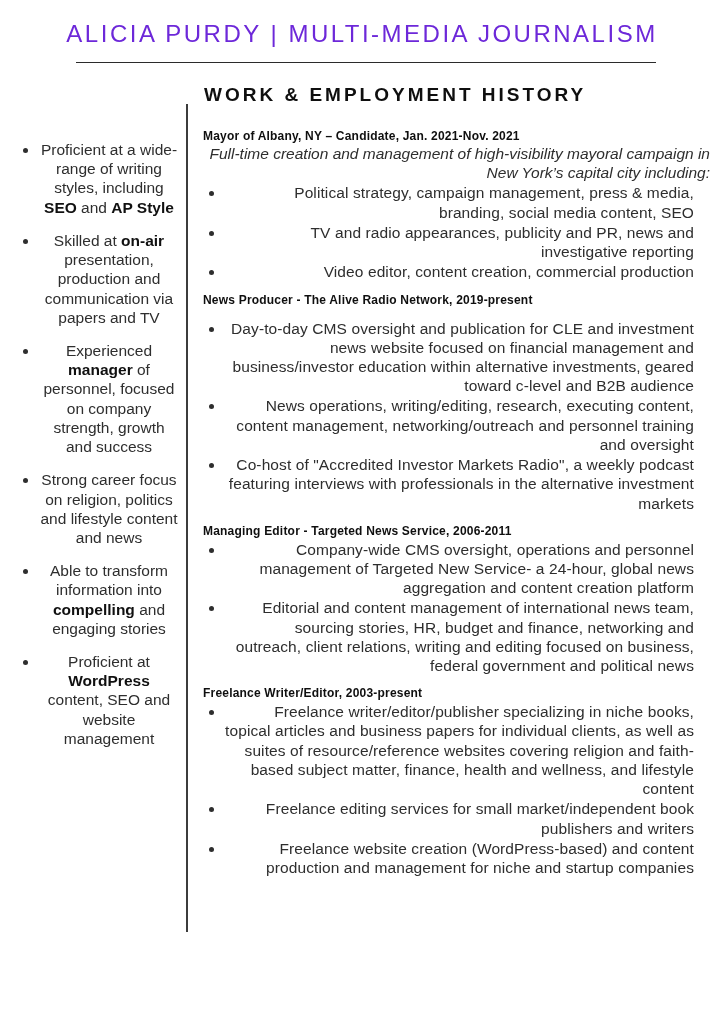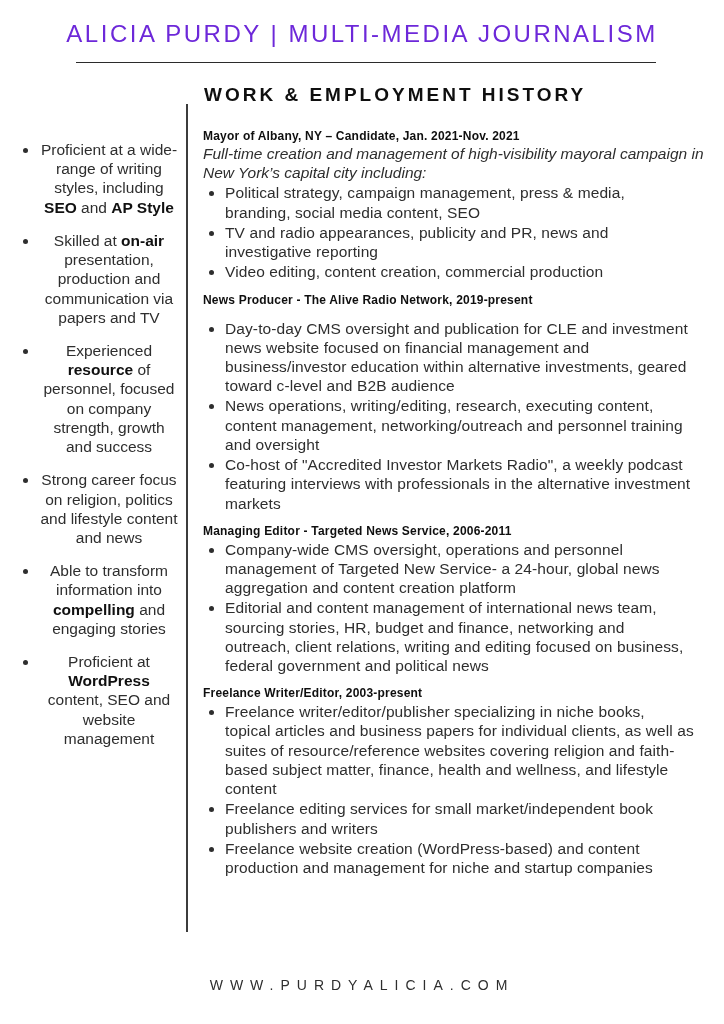--- a/index.html
+++ b/index.html
@@ -48,24 +48,24 @@
     background:#3c3c3c;
   }
   
   .work-col{position:absolute;left:203px;top:129px;width:507px;}
   .job{margin:0 0 11px 0;}
   .job-title{
     margin:0;font-size:12px;font-weight:700;color:#0f0f0f;
     line-height:1.25;letter-spacing:0.2px;
   }
   .job-subtitle{
-    margin:0;font-style:italic;font-size:15.5px;line-height:1.24;color:#2e2e2e;
+    margin:0;font-style:italic;font-size:15.5px;line-height:1.24;color:#2e2e2e;text-align:right;
   }
   .job-bullets{
-    margin:1px 16px 0 0;padding:0 0 0 22px;list-style:disc;
+    margin:1px 16px 0 0;padding:0 0 0 22px;list-style:disc;text-align:right;
   }
   .job-bullets li{
     font-size:15.5px;line-height:1.24;color:#2e2e2e;margin:0 0 1px 0;
     letter-spacing:0.1px;
   }
   
   .footer-url{
     position:absolute;left:0;right:0;top:977px;margin:0;
     text-align:center;font-size:14px;letter-spacing:7px;
     color:#2e2e2e;white-space:nowrap;
@@ -79,37 +79,37 @@
   <h1 class="site-title">ALICIA PURDY | MULTI-MEDIA JOURNALISM</h1>
 
   <div class="header-rule"></div>
 
   <h2 class="work-heading">WORK &amp; EMPLOYMENT HISTORY</h2>
 
   <aside class="sidebar">
     <ul class="highlights-list">
         <li><span>Proficient at a wide-range of writing styles, including </span><b>SEO</b><span> and </span><b>AP Style</b></li>
         <li><span>Skilled at </span><b>on-air</b><span> presentation, production and communication via papers and TV</span></li>
-        <li><span>Experienced </span><b>resource</b><span> of personnel, focused on company strength, growth and success</span></li>
+        <li><span>Experienced </span><b>manager</b><span> of personnel, focused on company strength, growth and success</span></li>
         <li><span>Strong career focus on religion, politics and lifestyle content and news</span></li>
         <li><span>Able to transform information into </span><b>compelling</b><span> and engaging stories</span></li>
         <li><span>Proficient at </span><b>WordPress</b><span> content, SEO and website management</span></li>
       </ul>
   </aside>
 
   <div class="vdivider"></div>
 
   <main class="work-col">
       <section class="job">
         <h3 class="job-title">Mayor of Albany, NY – Candidate, Jan. 2021-Nov. 2021</h3>
         <p class="job-subtitle">Full-time creation and management of high-visibility mayoral campaign in New York’s capital city including:</p>
         <ul class="job-bullets">
           <li>Political strategy, campaign management, press &amp; media, branding, social media content, SEO</li>
           <li>TV and radio appearances, publicity and PR, news and investigative reporting</li>
-          <li>Video editing, content creation, commercial production</li>
+          <li>Video editor, content creation, commercial production</li>
         </ul>
       </section>
       <section class="job">
         <h3 class="job-title">News Producer - The Alive Radio Network, 2019-present</h3>
       </section>
       <section class="job">
         <ul class="job-bullets">
           <li>Day-to-day CMS oversight and publication for CLE and investment news website focused on financial management and business/investor education within alternative investments, geared toward c-level and B2B audience</li>
           <li>News operations, writing/editing, research, executing content, content management, networking/outreach and personnel training and oversight</li>
           <li>Co-host of "Accredited Investor Markets Radio", a weekly podcast featuring interviews with professionals in the alternative investment markets</li>
@@ -125,15 +125,14 @@
       <section class="job">
         <h3 class="job-title">Freelance Writer/Editor, 2003-present</h3>
         <ul class="job-bullets">
           <li>Freelance writer/editor/publisher specializing in niche books, topical articles and business papers for individual clients, as well as suites of resource/reference websites covering religion and faith-based subject matter, finance, health and wellness, and lifestyle content</li>
           <li>Freelance editing services for small market/independent book publishers and writers</li>
           <li>Freelance website creation (WordPress-based) and content production and management for niche and startup companies</li>
         </ul>
       </section>
     </main>
 
-  <p class="footer-url">WWW.PURDYALICIA.COM</p>
 
 </div>
 
 </body></html>

